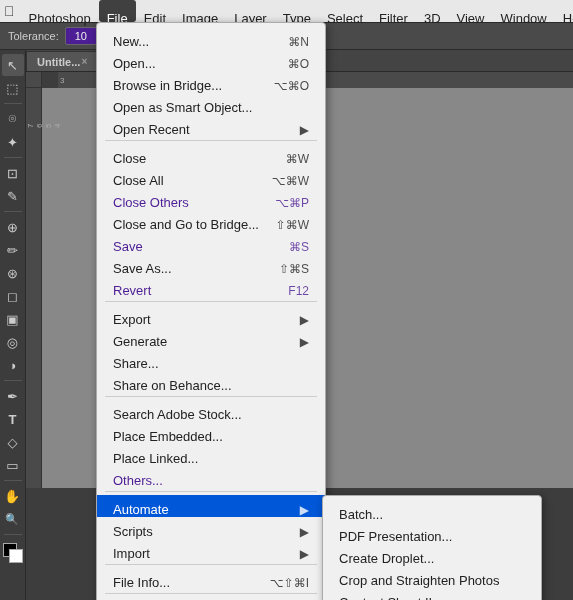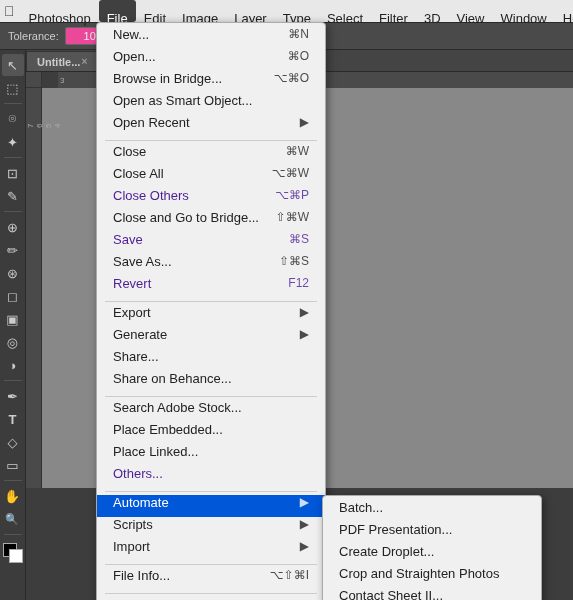--- a/index.html
+++ b/index.html
@@ -55,25 +55,25 @@
       border-top: 1px solid #2a2a2a;
       border-bottom: 1px solid #2a2a2a;
     }
     .toolbar-text {
       font-size: 11px;
       color: #ccc;
     }
     .toolbar-input {
       width: 32px;
       height: 18px;
-      background: #ec4899;
+      background: #4c1d95;
       border: 1px solid #666;
       color: #eee;
       font-size: 11px;
-      text-align: right;
+      text-align: center;
       border-radius: 2px;
     }
     .toolbar-checkbox-group {
       display: flex;
       align-items: center;
       gap: 4px;
       color: #ccc;
       font-size: 11px;
     }
     .toolbar-checkbox {
@@ -228,21 +228,21 @@
       background: #f0f0f0;
       border: 1px solid #aaa;
       box-shadow: 2px 2px 8px rgba(0,0,0,0.4);
       border-radius: 4px;
       overflow: hidden;
       padding: 4px 0;
     }
     .menu-item {
       height: 22px;
       display: flex;
-      align-items: flex-start;
+      align-items: flex-end;
       padding: 0 16px;
       font-size: 13px;
       color: #222;
       cursor: pointer;
       position: relative;
       justify-content: space-between;
     }
     .menu-item.highlighted {
       background: #0057d8;
       color: white;

